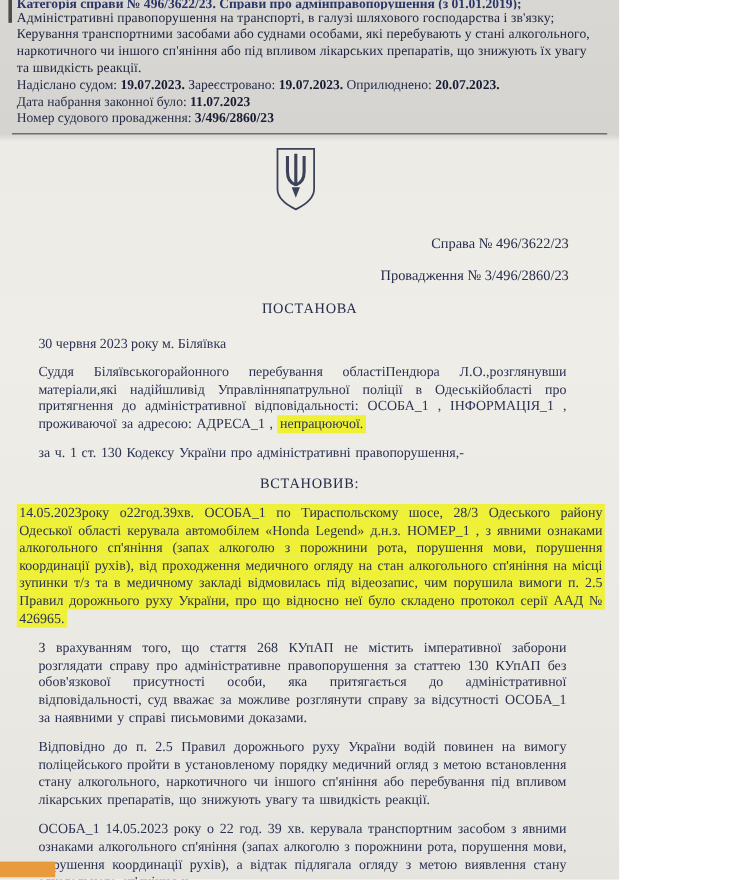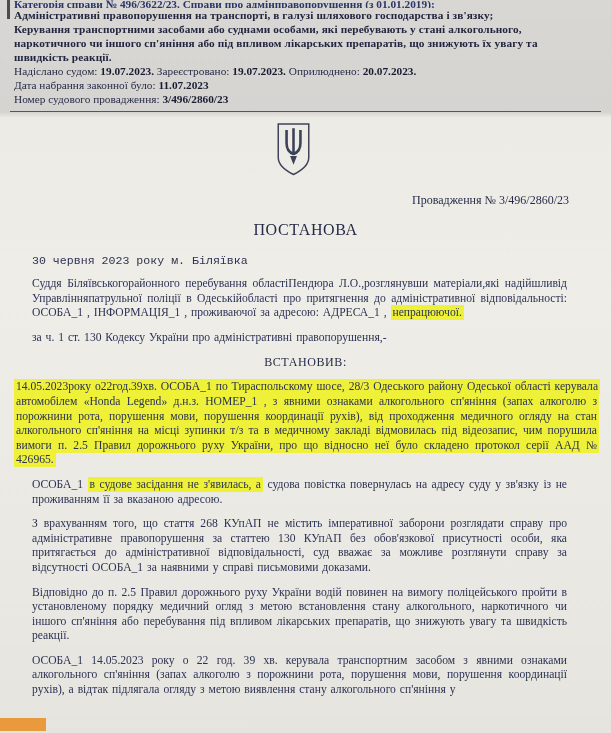--- a/index.html
+++ b/index.html
@@ -1,64 +1,64 @@
 <!DOCTYPE html>
 <html><head>
 <meta charset="utf-8">
 <style>
   html,body{margin:0;padding:0;}
   .page{
     position:relative;
-    width:611px;height:733px;
+    width:516px;height:733px;
     overflow:hidden;
     background:linear-gradient(180deg,#d8d7d3 0,#d5d4d0 112px,#edebe6 118px,#efede8 40%,#eae8e2 80%,#e6e4de 100%);
     font-family:"Liberation Serif","DejaVu Serif",serif;
     color:#2c3352;
   }
   .hdr{
     padding:0 16px 2px 14px;
     font-size:11.3px;line-height:14px;
     color:#20263f;
   }
   .hdr-clip{
     height:8px;overflow:hidden;
     display:flex;align-items:flex-end;
   }
   .hdr-clip span{
     display:block;white-space:nowrap;
     font-weight:bold;color:#2b3568;
     transform:translateY(3px);
   }
-  .hdr-bold{font-weight:bold;letter-spacing:.1px;}
+  .hdr-bold{font-weight:normal;letter-spacing:.1px;}
   .hdr-meta{font-weight:normal;color:#262c48;}
   .hdr-meta b{color:#171c33;}
   .divider{
     border:none;border-top:1.3px solid #55565a;
     margin:3px 10px 0 10px;
   }
   .doc{position:relative;}
   .emblem-wrap{
     display:flex;justify-content:center;
     margin-top:9px;margin-left:-24px;
   }
   .right-lines{
     text-align:right;padding-right:42px;
     font-size:12px;color:#262d4c;
   }
   .case-line{margin-top:13px;}
   .proc-line{margin-top:11px;}
   .center-line{
-    text-align:center;font-size:16px;color:#242b49;
+    text-align:center;font-size:12px;color:#242b49;
     letter-spacing:.6px;
   }
   .doc-title{margin-top:13px;}
   .doc-subtitle{margin-top:11px;}
   .date-line{
     margin:15px 44px 0 32px;
-    font-size:11.6px;color:#2c3352;font-family:Liberation Mono, monospace;
+    font-size:11.6px;color:#2c3352;
   }
   .para{
     margin:10px 44px 0 32px;
     font-size:11.6px;line-height:14.6px;
     text-align:justify;
     color:#2b3252;
     word-spacing:1px;
   }
   .para.wide{margin-left:14px;margin-right:12px;}
   .established{
@@ -123,42 +123,40 @@
             <path d="M12.5 9 v14 c0 7 3.2 10.5 7.5 11.8"></path>
             <path d="M27.5 9 v14 c0 7 -3.2 10.5 -7.5 11.8"></path>
             <path d="M20 7 v29"></path>
           </g>
           <path d="M16.3 37 h7.4 l-3.7 9.5 z" fill="#3c4358"></path>
         </svg>
       </span>
     </div>
 
     <div class="right-lines">
+      <div class="case-line">Справа № 496/3622/23</div>
       <div class="proc-line">Провадження № 3/496/2860/23</div>
     </div>
 
     <div class="center-line doc-title">ПОСТАНОВА</div>
 
     <div class="date-line">30 червня 2023 року м. Біляївка</div>
 
     <div class="para">
       <span>Суддя Біляївськогорайонного перебування областіПендюра Л.О.,розглянувши матеріали,які надійшливід Управлінняпатрульної поліції в Одеськійобласті про притягнення до адміністративної відповідальності: ОСОБА_1 , ІНФОРМАЦІЯ_1 , проживаючої за адресою: АДРЕСА_1 , </span><span class="hl">непрацюючої.</span>
     </div>
 
     <div class="para">за ч. 1 ст. 130 Кодексу України про адміністративні правопорушення,-</div>
 
     <div class="established">ВСТАНОВИВ:</div>
 
     <div class="para wide">
       <span class="hl">14.05.2023року о22год.39хв. ОСОБА_1 по Тираспольскому шосе, 28/3 Одеського району Одеської області керувала автомобілем «Honda Legend» д.н.з. НОМЕР_1 , з явними ознаками алкогольного сп'яніння (запах алкоголю з порожнини рота, порушення мови, порушення координації рухів), від проходження медичного огляду на стан алкогольного сп'яніння на місці зупинки т/з та в медичному закладі відмовилась під відеозапис, чим порушила вимоги п. 2.5 Правил дорожнього руху України, про що відносно неї було складено протокол серії ААД № 426965.</span>
     </div>
 
-    <div class="para">
-      <span>ОСОБА_1 </span><span class="hl">в судове засідання не з'явилась, а</span><span> судова повістка повернулась на адресу суду у зв'язку із не проживанням її за вказаною адресою.</span>
-    </div>
 
     <div class="para">З врахуванням того, що стаття 268 КУпАП не містить імперативної заборони розглядати справу про адміністративне правопорушення за статтею 130 КУпАП без обов'язкової присутності особи, яка притягається до адміністративної відповідальності, суд вважає за можливе розглянути справу за відсутності ОСОБА_1 за наявними у справі письмовими доказами.</div>
 
     <div class="para">Відповідно до п. 2.5 Правил дорожнього руху України водій повинен на вимогу поліцейського пройти в установленому порядку медичний огляд з метою встановлення стану алкогольного, наркотичного чи іншого сп'яніння або перебування під впливом лікарських препаратів, що знижують увагу та швидкість реакції.</div>
 
     <div class="para">ОСОБА_1 14.05.2023 року о 22 год. 39 хв. керувала транспортним засобом з явними ознаками алкогольного сп'яніння (запах алкоголю з порожнини рота, порушення мови, порушення координації рухів), а відтак підлягала огляду з метою виявлення стану алкогольного сп'яніння у</div>
 
   </div>
 
   <div class="orange-swatch"></div>

